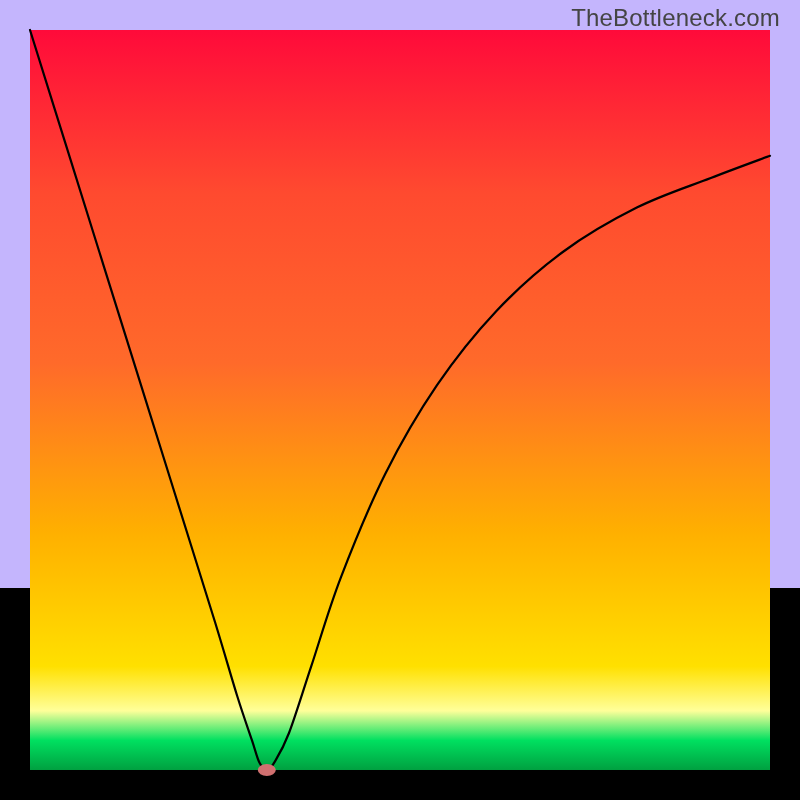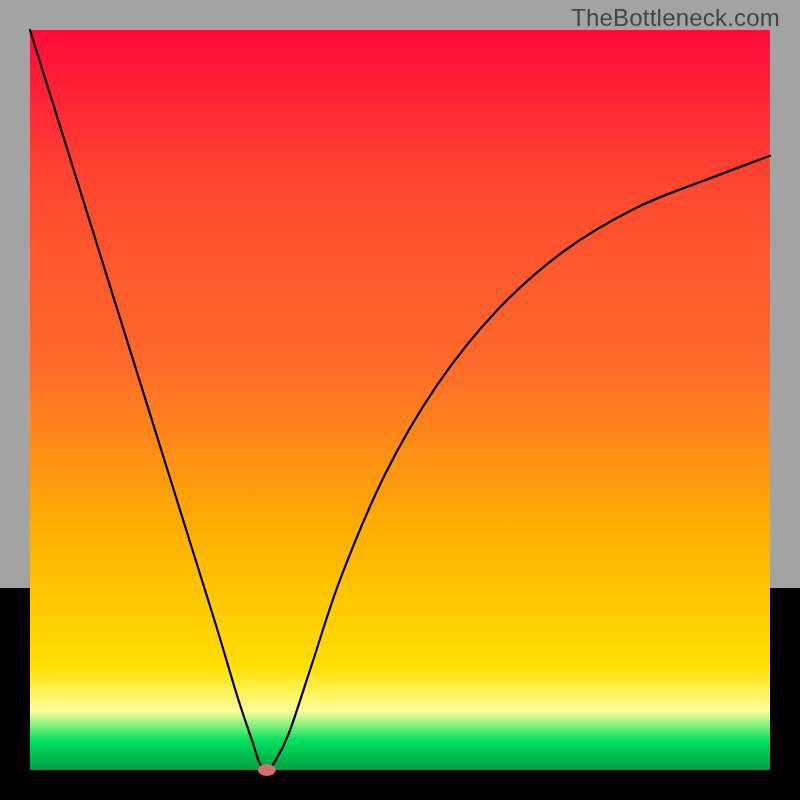--- a/index.html
+++ b/index.html
@@ -8,21 +8,21 @@
     width: 800px;
     height: 800px;
     background: #000;
     font-family: Arial, Helvetica, sans-serif;
     overflow: hidden;
   }
   .frame {
     position: relative;
     width: 800px;
     height: 588px;
-    background: #a3a3a3;
+    background: #c4b5fd;
   }
   .watermark {
     position: absolute;
     top: 4px;
     right: 20px;
     color: #444;
     font-size: 24px;
     font-weight: 400;
     letter-spacing: 0.2px;
     user-select: none;

